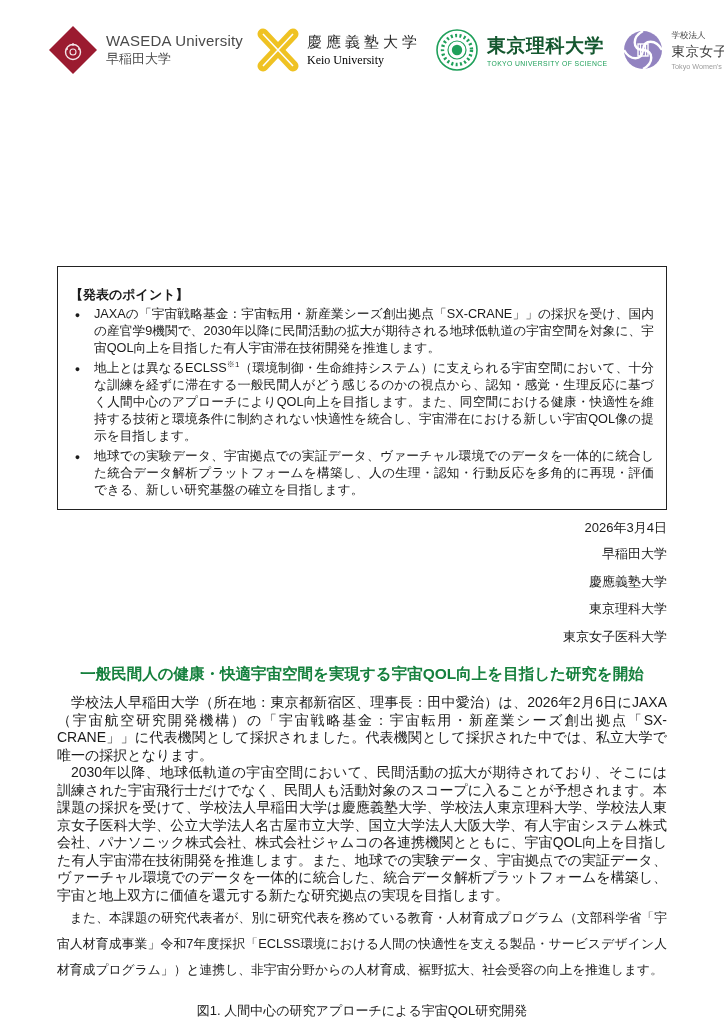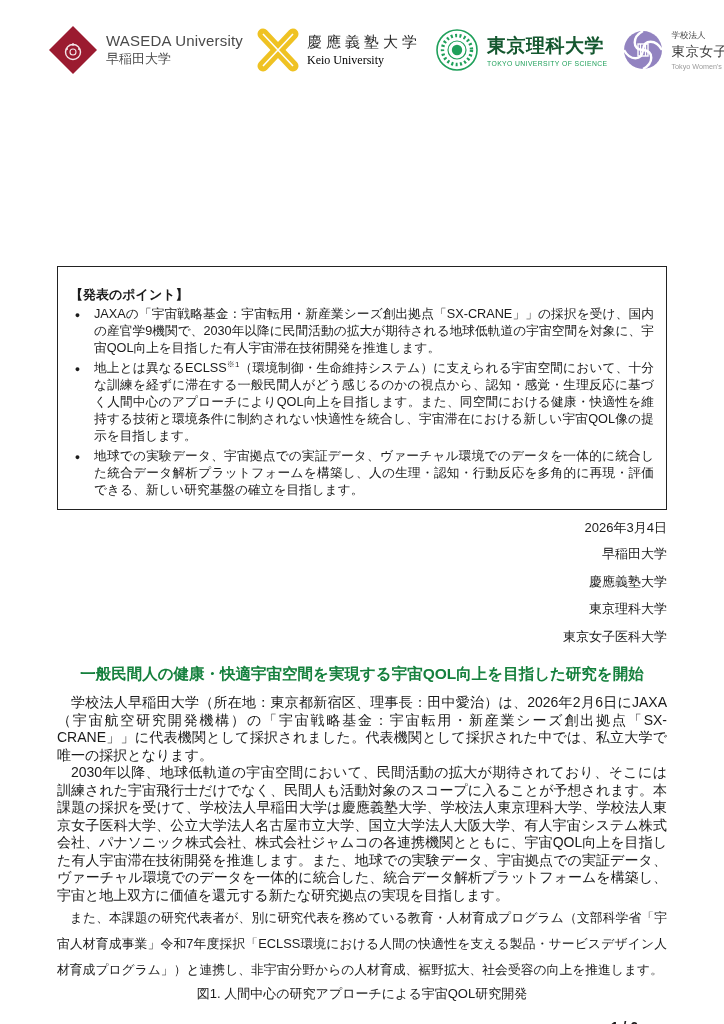--- a/index.html
+++ b/index.html
@@ -58,21 +58,21 @@
 
   
   .doc-title { margin: 12px 57px 0 57px; text-align: center; font-weight: bold; color: #15803d; }
   .doc-title .t-line { font-size: 15.5px; line-height: 24px; }
 
   
   .body-text { margin: 8px 57px 0 57px; }
   .para { font-size: 14px; line-height: 17.5px; text-align: justify; text-indent: 1em; }
   .para-wide { font-size: 12.8px; line-height: 26px; text-align: justify; text-indent: 1em; margin-top: 1px; }
 
-  .figure-caption { margin-top: 2px; text-align: center; font-size: 13px; }
+  .figure-caption { margin-top: 19px; text-align: center; font-size: 13px; }
 
   
   .page-footer { margin-top: 16px; padding-right: 86px; text-align: right; font-size: 14px; font-weight: bold; }
 </style>
 </head>
 <body>
 
 <div class="page">
 
   <div class="logos-row">

